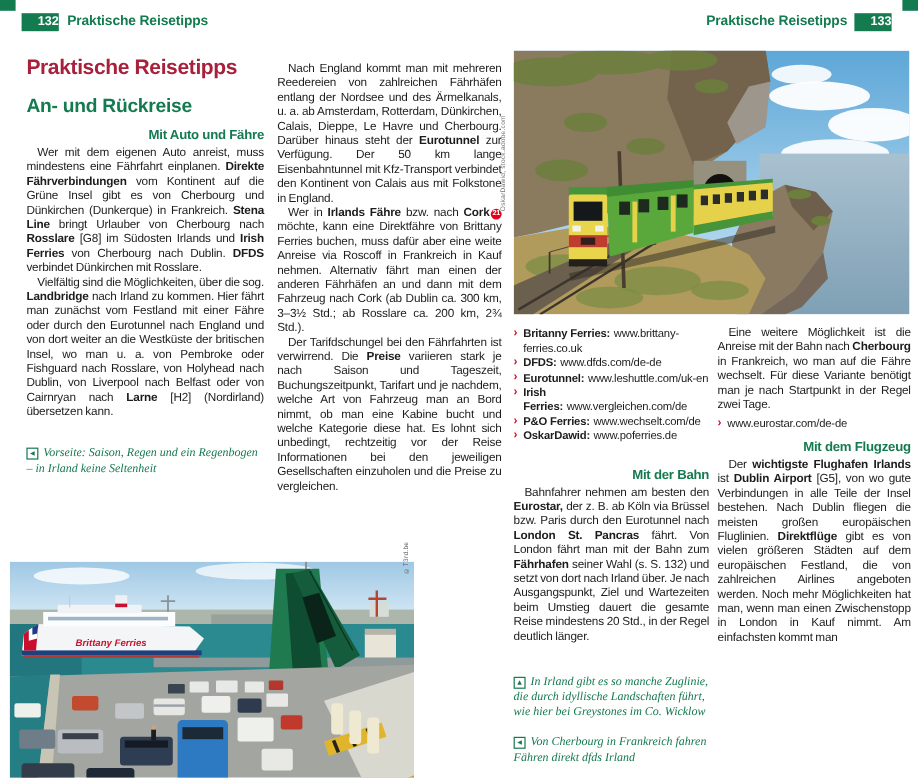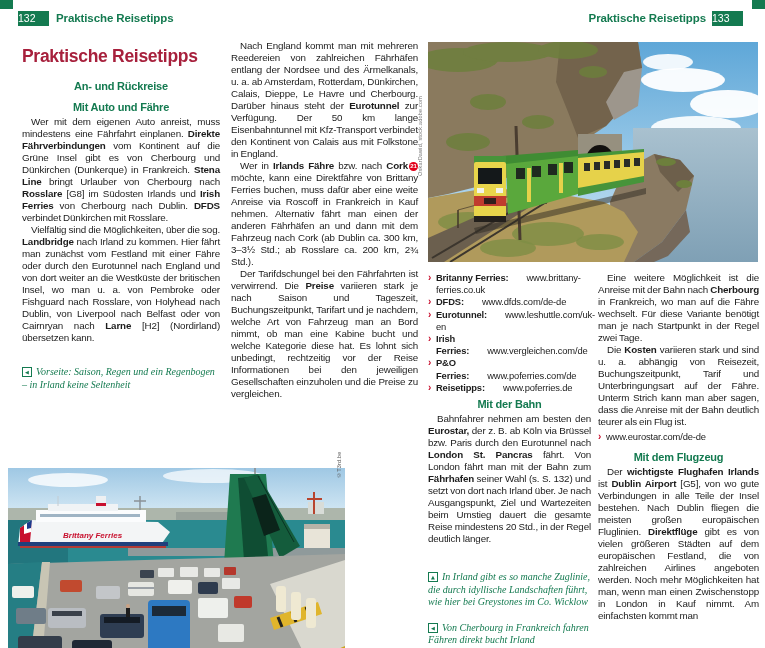--- a/index.html
+++ b/index.html
@@ -1,44 +1,44 @@
 <!DOCTYPE html>
 <html lang="de"><head>
 <meta charset="utf-8">
 <style>
   html,body{margin:0;padding:0}
   body{width:765px;height:648px;position:relative;background:#ffffff;overflow:hidden;
        font-family:"Liberation Sans",sans-serif;color:#1c1c1c}
   
   .corner{position:absolute;top:0;width:13px;height:9px;background:#147a50}
   .pn{position:absolute;top:11px;width:31px;height:15px;background:#147a50;color:#fff;
-      font-weight:400;font-size:10.5px;line-height:15px;text-align:left}
+      font-weight:700;font-size:10.5px;line-height:15px;text-align:right}
   .hdr-title{position:absolute;top:11px;font-size:11.5px;font-weight:700;color:#147a50;
       line-height:15px;letter-spacing:-.1px;white-space:nowrap}
   
   .col{position:absolute;text-align:justify;hyphens:auto}
   .col p{margin:0;font-size:9.8px;line-height:12px;text-indent:9px;
          letter-spacing:-.15px;word-spacing:-.4px}
   .h1{font-size:17.5px;font-weight:700;color:#a7203c;margin:0 0 13px;letter-spacing:-.3px;text-align:left}
-  .h2{font-size:11px;font-weight:700;color:#147a50;margin:0 0 9px;letter-spacing:-.2px;text-align:center}
-  .h3{font-size:11px;font-weight:700;color:#147a50;margin:0 0 3px;letter-spacing:-.2px;text-align:center}
-  .mt10{margin-top:4px}.mt8{margin-top:8px}
+  .h2{font-size:16px;font-weight:700;color:#147a50;margin:0 0 9px;letter-spacing:-.2px;text-align:left}
+  .h3{font-size:11px;font-weight:700;color:#147a50;margin:0 0 3px;letter-spacing:-.2px;text-align:right}
+  .mt10{margin-top:20px}.mt8{margin-top:8px}
   .caption{font-family:"Liberation Serif",serif;font-style:italic;font-size:10px;line-height:12.5px;
            color:#147a50;text-align:left;margin-top:22px}
   .caption.c2{margin-top:26px}.caption.c3{margin-top:13px}
   .cap-icon{display:inline-block;width:8px;height:8px;border:1px solid #147a50;color:#147a50;
             font-size:5px;line-height:8px;text-align:center;font-style:normal;vertical-align:1px;
             margin-right:4px;font-family:"DejaVu Sans",sans-serif}
   .badge{display:inline-block;background:#e2001a;color:#fff;width:9px;height:9px;border-radius:50%;
          font-size:6px;line-height:9px;text-align:center;font-weight:700;text-indent:0;
          vertical-align:1px;margin-left:1px}
   .links{margin:0 0 2px}
   .link-item{display:flex;font-size:9.4px;line-height:12.2px;letter-spacing:-.15px;text-align:left}
   .lk-arrow{color:#c8102e;font-weight:700;width:8px;flex:none;font-size:10px;line-height:12px}
-  .lk-body b{margin-right:18px}
+  .lk-body b{margin-right:3px}
   .lk-single{margin-top:3px}
   .vcredit{position:absolute;writing-mode:vertical-rl;transform:rotate(180deg);
            font-size:5.5px;color:#787878;letter-spacing:.2px;white-space:nowrap}
   .photo{position:absolute;overflow:hidden}
   .photo svg{display:block;width:100%;height:100%}
 </style>
 </head>
 <body>
 
 <div class="corner" style="left:0"></div>
@@ -50,21 +50,21 @@
 
 <div class="col" style="left:22px;top:46px;width:198px">
   <div class="h1">Praktische Reisetipps</div>
   <div class="h2">An- und Rückreise</div>
   <div class="h3">Mit Auto und Fähre</div>
   <p>Wer mit dem eigenen Auto anreist, muss mindestens eine Fährfahrt einplanen. <b>Direkte Fährverbindungen</b> vom Kontinent auf die Grüne Insel gibt es von Cherbourg und Dünkirchen (Dunkerque) in Frankreich. <b>Stena Line</b> bringt Urlauber von Cherbourg nach <b>Rosslare</b> [G8] im Südosten Irlands und <b>Irish Ferries</b> von Cherbourg nach Dublin. <b>DFDS</b> verbindet Dünkirchen mit Rosslare.</p>
   <p>Vielfältig sind die Möglichkeiten, über die sog. <b>Landbridge</b> nach Irland zu kommen. Hier fährt man zunächst vom Festland mit einer Fähre oder durch den Eurotunnel nach England und von dort weiter an die Westküste der britischen Insel, wo man u. a. von Pembroke oder Fishguard nach Rosslare, von Holyhead nach Dublin, von Liverpool nach Belfast oder von Cairnryan nach <b>Larne</b> [H2] (Nordirland) übersetzen kann.</p>
   <div class="caption"><span class="cap-icon">◀</span><span>Vorseite: Saison, Regen und ein Regenbogen – in Irland keine Seltenheit</span></div>
 </div>
 
-<div class="col" style="left:231px;top:40px;width:187px">
+<div class="col" style="left:231px;top:52px;width:187px">
   <p>Nach England kommt man mit mehreren Reedereien von zahlreichen Fährhäfen entlang der Nordsee und des Ärmelkanals, u. a. ab Amsterdam, Rotterdam, Dünkirchen, Calais, Dieppe, Le Havre und Cherbourg. Darüber hinaus steht der <b>Eurotunnel</b> zur Verfügung. Der 50 km lange Eisenbahntunnel mit Kfz-Transport verbindet den Kontinent von Calais aus mit Folkstone in England.</p>
   <p>Wer in <b>Irlands Fähre</b> bzw. nach <b>Cork</b><span class="badge">21</span> möchte, kann eine Direktfähre von Brittany Ferries buchen, muss dafür aber eine weite Anreise via Roscoff in Frankreich in Kauf nehmen. Alternativ fährt man einen der anderen Fährhäfen an und dann mit dem Fahrzeug nach Cork (ab Dublin ca. 300 km, 3–3½ Std.; ab Rosslare ca. 200 km, 2¾ Std.).</p>
   <p>Der Tarifdschungel bei den Fährfahrten ist verwirrend. Die <b>Preise</b> variieren stark je nach Saison und Tageszeit, Buchungszeitpunkt, Tarifart und je nachdem, welche Art von Fahrzeug man an Bord nimmt, ob man eine Kabine bucht und welche Kategorie diese hat. Es lohnt sich unbedingt, rechtzeitig vor der Reise Informationen bei den jeweiligen Gesellschaften einzuholen und die Preise zu vergleichen.</p>
 </div>
 
 <div class="photo" style="left:428px;top:42px;width:330px;height:220px">
 <svg viewBox="0 0 330 220" preserveAspectRatio="none">
   <defs>
     <linearGradient id="skyG" x1="0" y1="0" x2="0" y2="1">
       <stop offset="0" stop-color="#5ea7d8"></stop>
@@ -180,36 +180,35 @@
     <div class="link-item">
         <span class="lk-arrow">›</span>
         <span class="lk-body"><b>Eurotunnel:</b><span>www.leshuttle.com/uk-en</span></span>
       </div>
     <div class="link-item">
         <span class="lk-arrow">›</span>
         <span class="lk-body"><b>Irish Ferries:</b><span>www.vergleichen.com/de</span></span>
       </div>
     <div class="link-item">
         <span class="lk-arrow">›</span>
-        <span class="lk-body"><b>P&amp;O Ferries:</b><span>www.poferries.com/de</span></span>
-      </div>
-    <div class="link-item">
-        <span class="lk-arrow">›</span>
-        <span class="lk-body"><b>Reisetipps:</b><span>www.poferries.de</span></span>
+        <span class="lk-body"><b>P&amp;O Ferries:</b><span>www.wechselt.com/de</span></span>
+      </div>
+    <div class="link-item">
+        <span class="lk-arrow">›</span>
+        <span class="lk-body"><b>OskarDawid:</b><span>www.poferries.de</span></span>
       </div>
   </div>
   <div class="h3 mt10">Mit der Bahn</div>
   <p>Bahnfahrer nehmen am besten den <b>Eurostar,</b> der z. B. ab Köln via Brüssel bzw. Paris durch den Eurotunnel nach <b>London St. Pancras</b> fährt. Von London fährt man mit der Bahn zum <b>Fährhafen</b> seiner Wahl (s. S. 132) und setzt von dort nach Irland über. Je nach Ausgangspunkt, Ziel und Wartezeiten beim Umstieg dauert die gesamte Reise mindestens 20 Std., in der Regel deutlich länger.</p>
   <div class="caption c2"><span class="cap-icon">▲</span><span>In Irland gibt es so manche Zuglinie, die durch idyllische Landschaften führt, wie hier bei Greystones im Co. Wicklow</span></div>
-  <div class="caption c3"><span class="cap-icon">◀</span><span>Von Cherbourg in Frankreich fahren Fähren direkt bucht Irland</span></div>
+  <div class="caption c3"><span class="cap-icon">◀</span><span>Von Cherbourg in Frankreich fahren Fähren direkt dfds Irland</span></div>
 </div>
 
 <div class="col" style="left:598px;top:272px;width:161px">
   <p>Eine weitere Möglichkeit ist die Anreise mit der Bahn nach <b>Cherbourg</b> in Frankreich, wo man auf die Fähre wechselt. Für diese Variante benötigt man je nach Startpunkt in der Regel zwei Tage.</p>
-  <p>Die <b>Kosten</b> variieren stark und sind u. a. abhängig von Reisezeit, Buchungszeitpunkt, Tarif und Unterbringungsart auf der Fähre. Unterm Strich kann man aber sagen, dass die Anreise mit der Bahn deutlich teurer als ein Flug ist.</p>
   <div class="link-item lk-single">
       <span class="lk-arrow">›</span>
       <span class="lk-body"><span>www.eurostar.com/de-de</span></span>
     </div>
   <div class="h3 mt8">Mit dem Flugzeug</div>
   <p>Der <b>wichtigste Flughafen Irlands</b> ist <b>Dublin Airport</b> [G5], von wo gute Verbindungen in alle Teile der Insel bestehen. Nach Dublin fliegen die meisten großen europäischen Fluglinien. <b>Direktflüge</b> gibt es von vielen größeren Städten auf dem europäischen Festland, die von zahlreichen Airlines angeboten werden. Noch mehr Möglichkeiten hat man, wenn man einen Zwischenstopp in London in Kauf nimmt. Am einfachsten kommt man</p>
 </div>
 
 <div class="photo" style="left:8px;top:468px;width:337px;height:194px">
 <svg viewBox="0 0 337 194" preserveAspectRatio="none">

